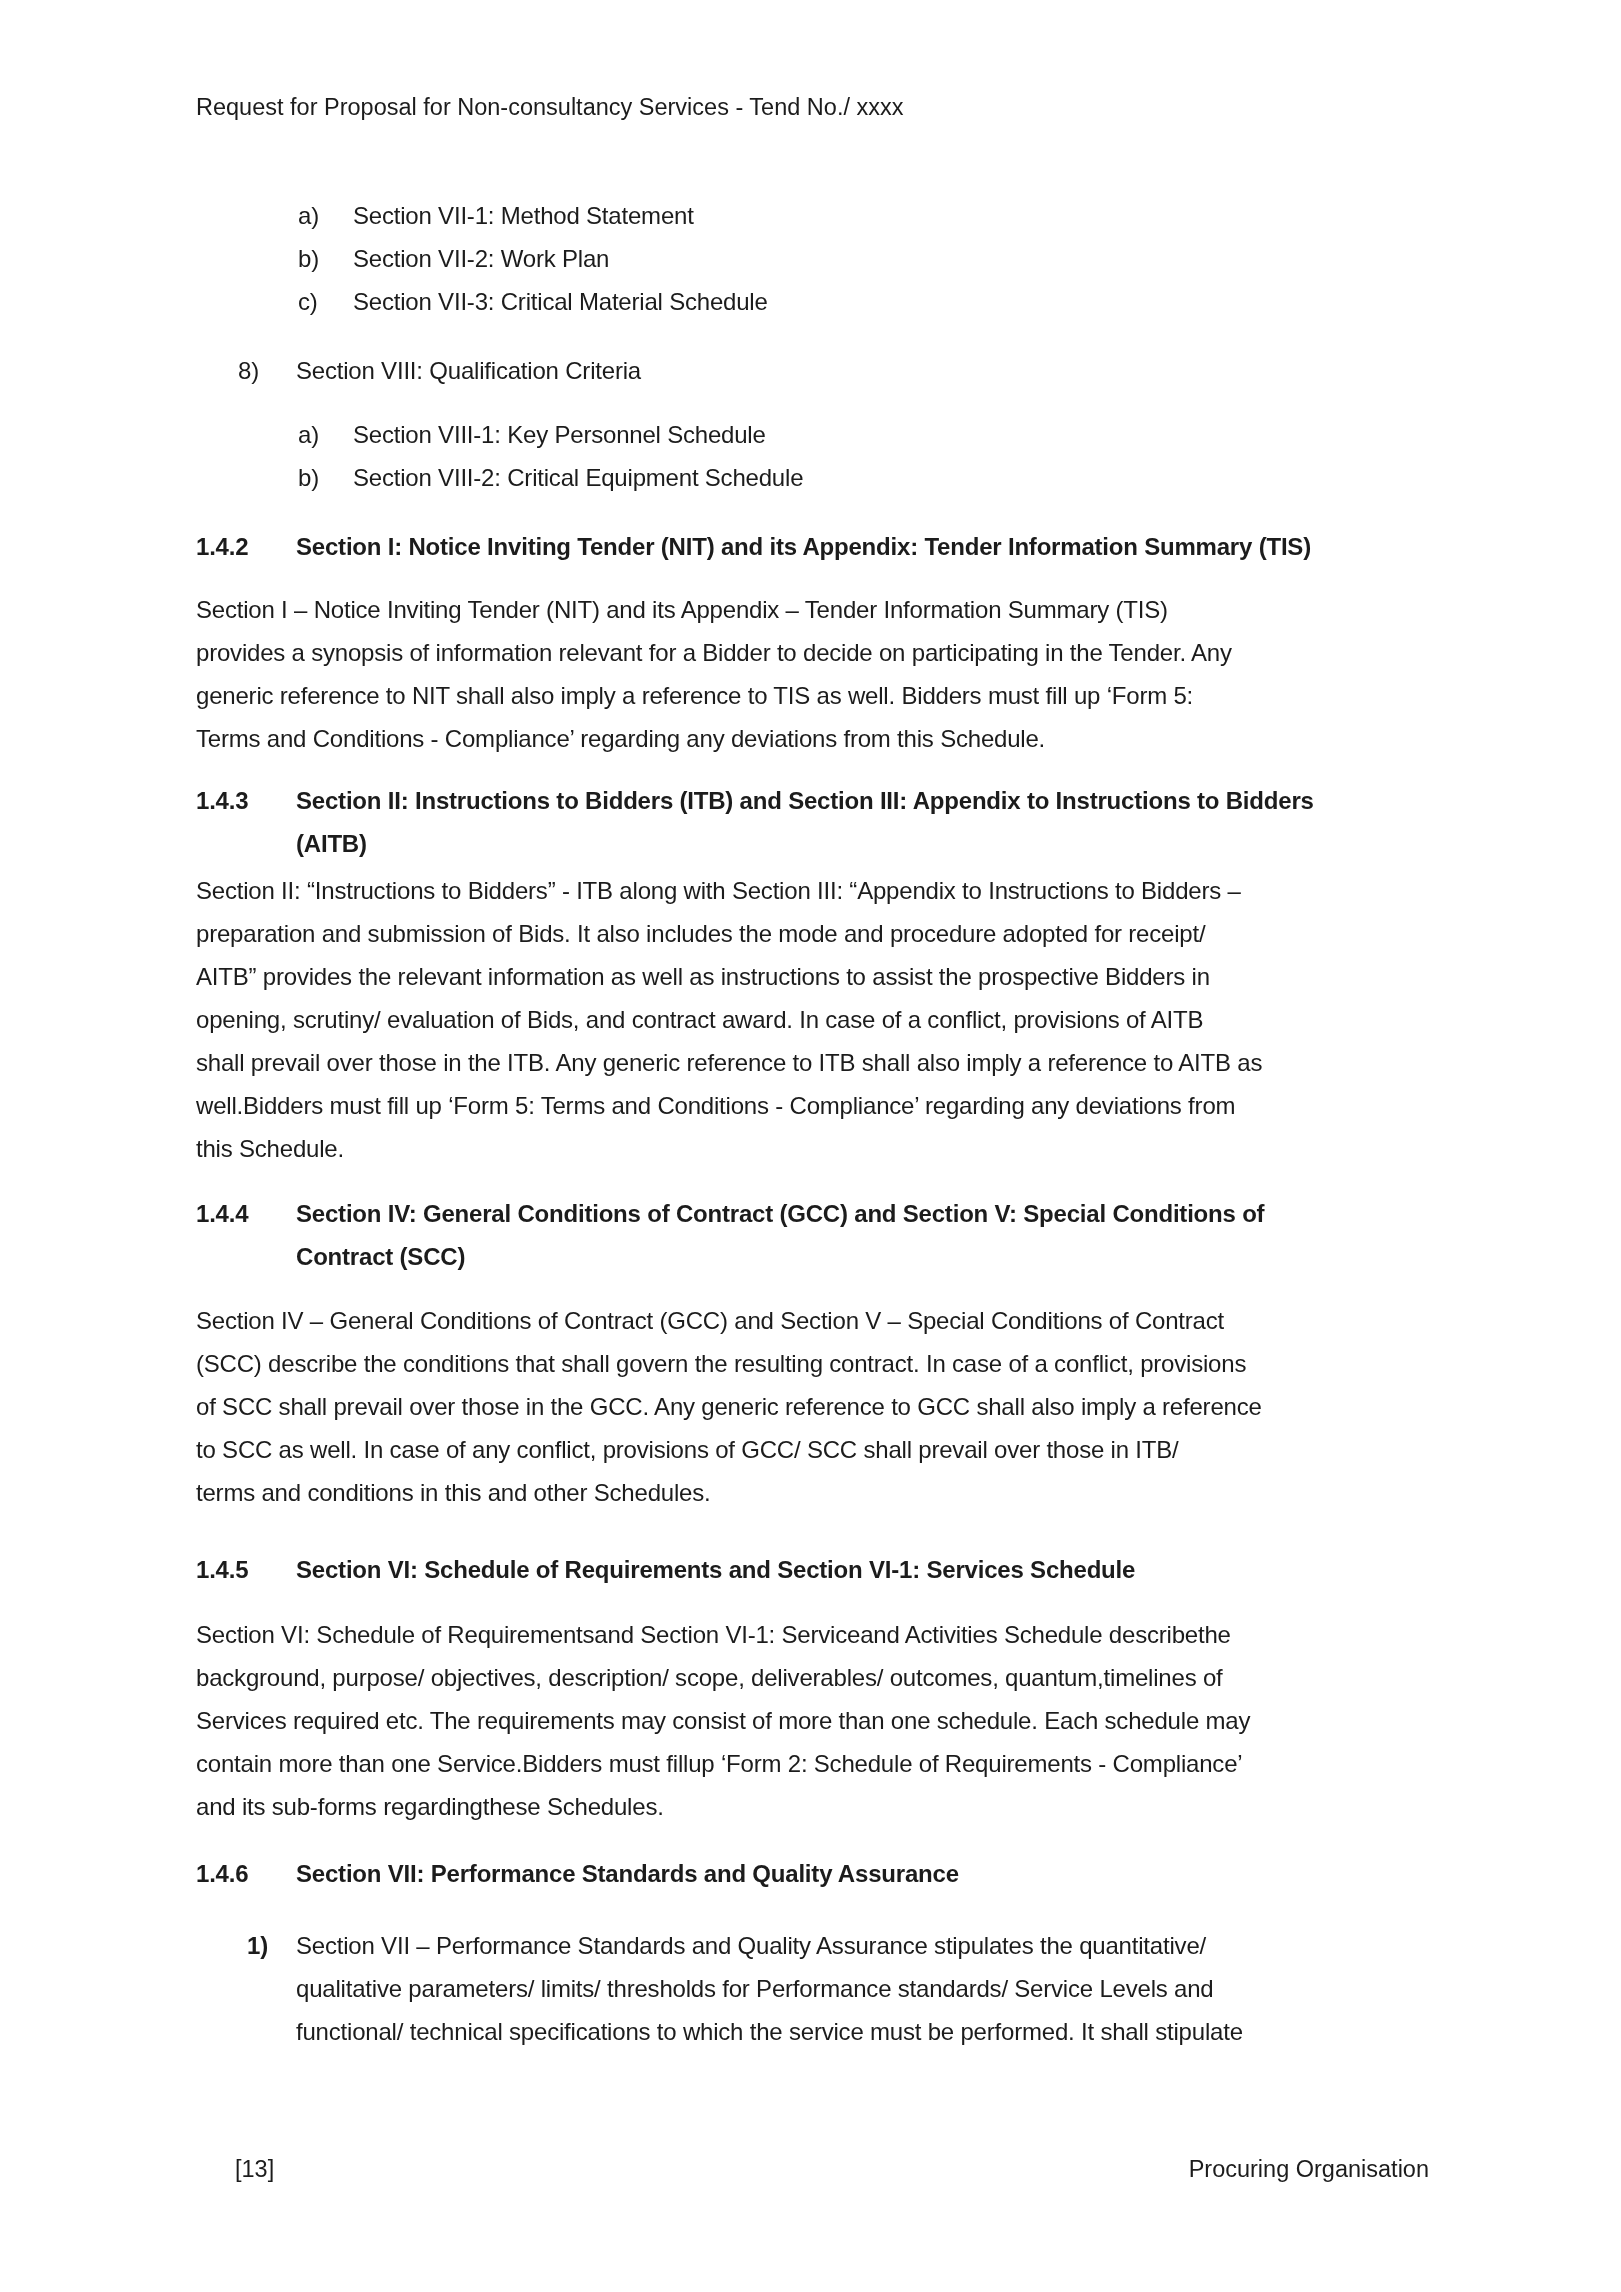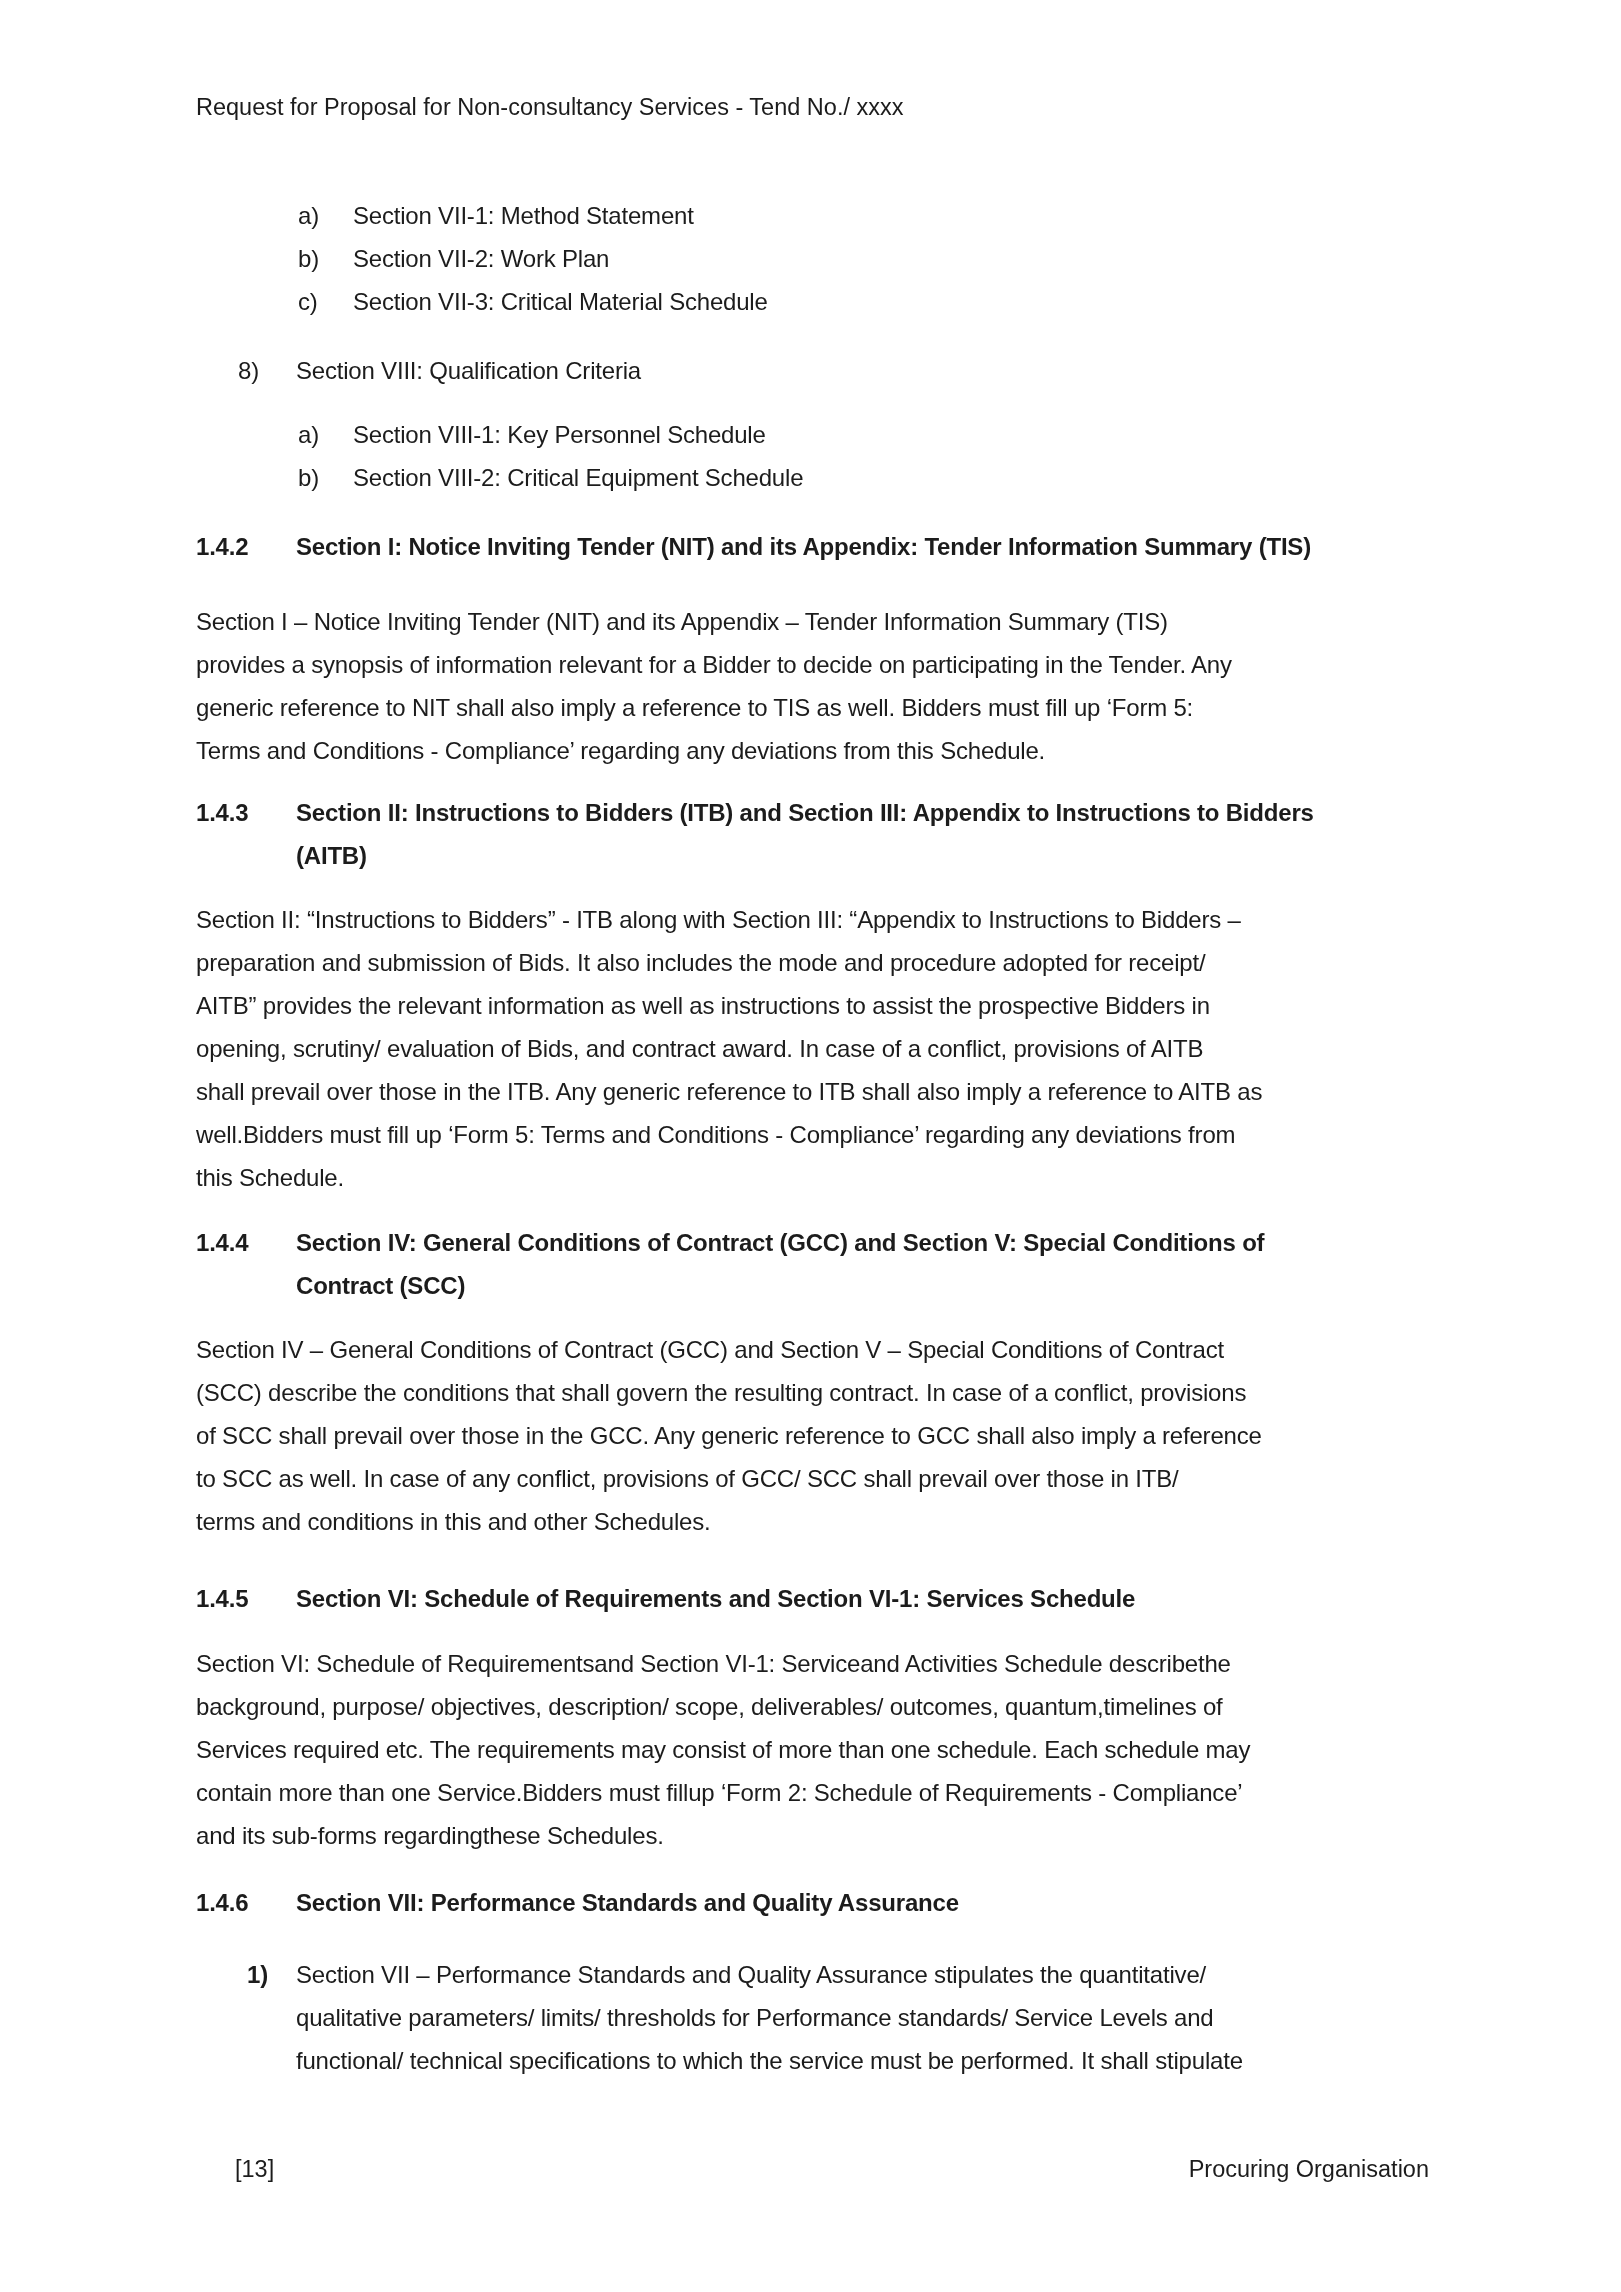--- a/index.html
+++ b/index.html
@@ -67,35 +67,35 @@
         <span class="li-text">Section VIII-2: Critical Equipment Schedule</span>
       </div>
     </div>
 
     <div class="section-heading txt" style="margin-top:25.5px">
       <span class="sec-num">1.4.2</span>
       <div class="sec-title">
           <div class="line">Section I: Notice Inviting Tender (NIT) and its Appendix: Tender Information Summary (TIS)</div>
         </div>
     </div>
-    <div class="txt" style="margin-top:32px">
+    <div class="txt" style="margin-top:20px">
         <div class="line">Section I – Notice Inviting Tender (NIT) and its Appendix – Tender Information Summary (TIS)</div>
         <div class="line">provides a synopsis of information relevant for a Bidder to decide on participating in the Tender. Any</div>
         <div class="line">generic reference to NIT shall also imply a reference to TIS as well. Bidders must fill up ‘Form 5:</div>
         <div class="line">Terms and Conditions - Compliance’ regarding any deviations from this Schedule.</div>
       </div>
 
     <div class="section-heading txt" style="margin-top:19.6px">
       <span class="sec-num">1.4.3</span>
       <div class="sec-title">
           <div class="line">Section II: Instructions to Bidders (ITB) and Section III: Appendix to Instructions to Bidders</div>
           <div class="line">(AITB)</div>
         </div>
     </div>
-    <div class="txt" style="margin-top:21px">
+    <div class="txt" style="margin-top:4px">
         <div class="line">Section II: “Instructions to Bidders” - ITB along with Section III: “Appendix to Instructions to Bidders –</div>
         <div class="line">preparation and submission of Bids. It also includes the mode and procedure adopted for receipt/</div>
         <div class="line">AITB” provides the relevant information as well as instructions to assist the prospective Bidders in</div>
         <div class="line">opening, scrutiny/ evaluation of Bids, and contract award. In case of a conflict, provisions of AITB</div>
         <div class="line">shall prevail over those in the ITB. Any generic reference to ITB shall also imply a reference to AITB as</div>
         <div class="line">well.Bidders must fill up ‘Form 5: Terms and Conditions - Compliance’ regarding any deviations from</div>
         <div class="line">this Schedule.</div>
       </div>
 
     <div class="section-heading txt" style="margin-top:21.6px">

